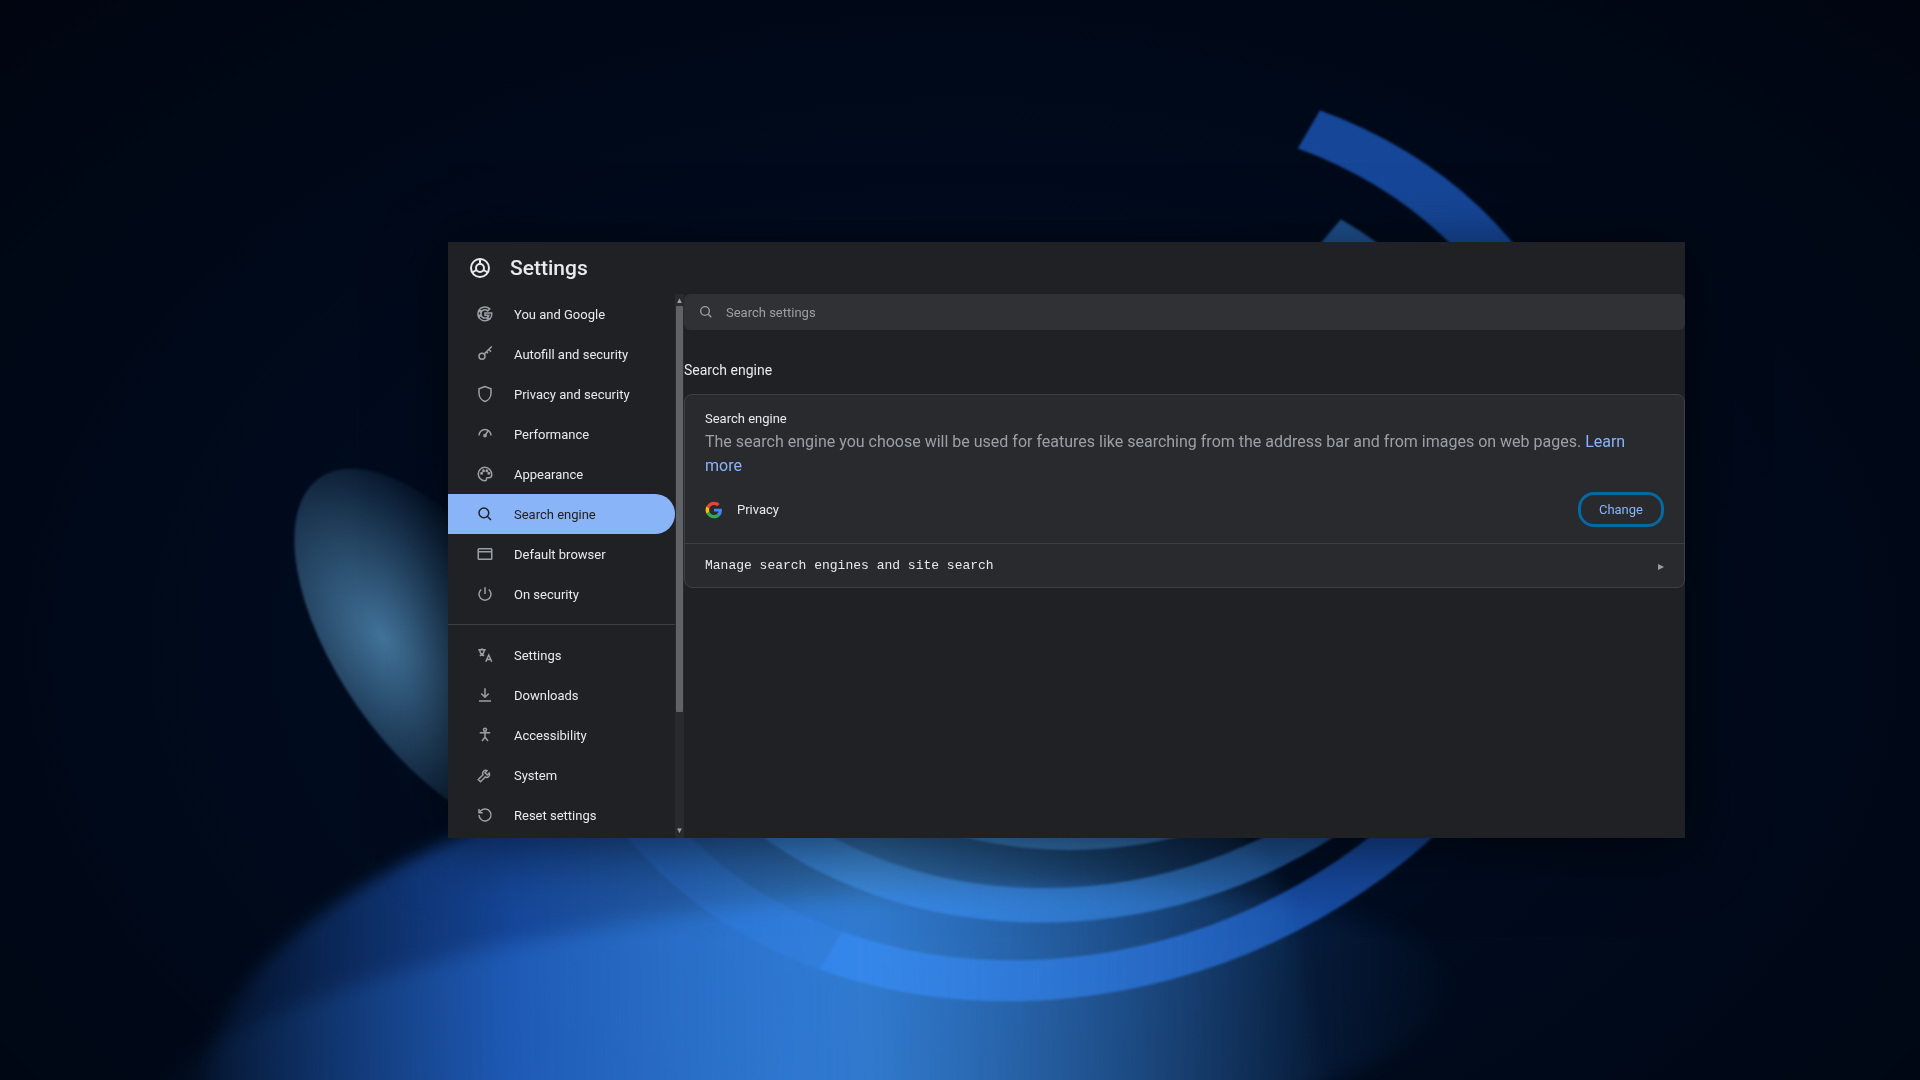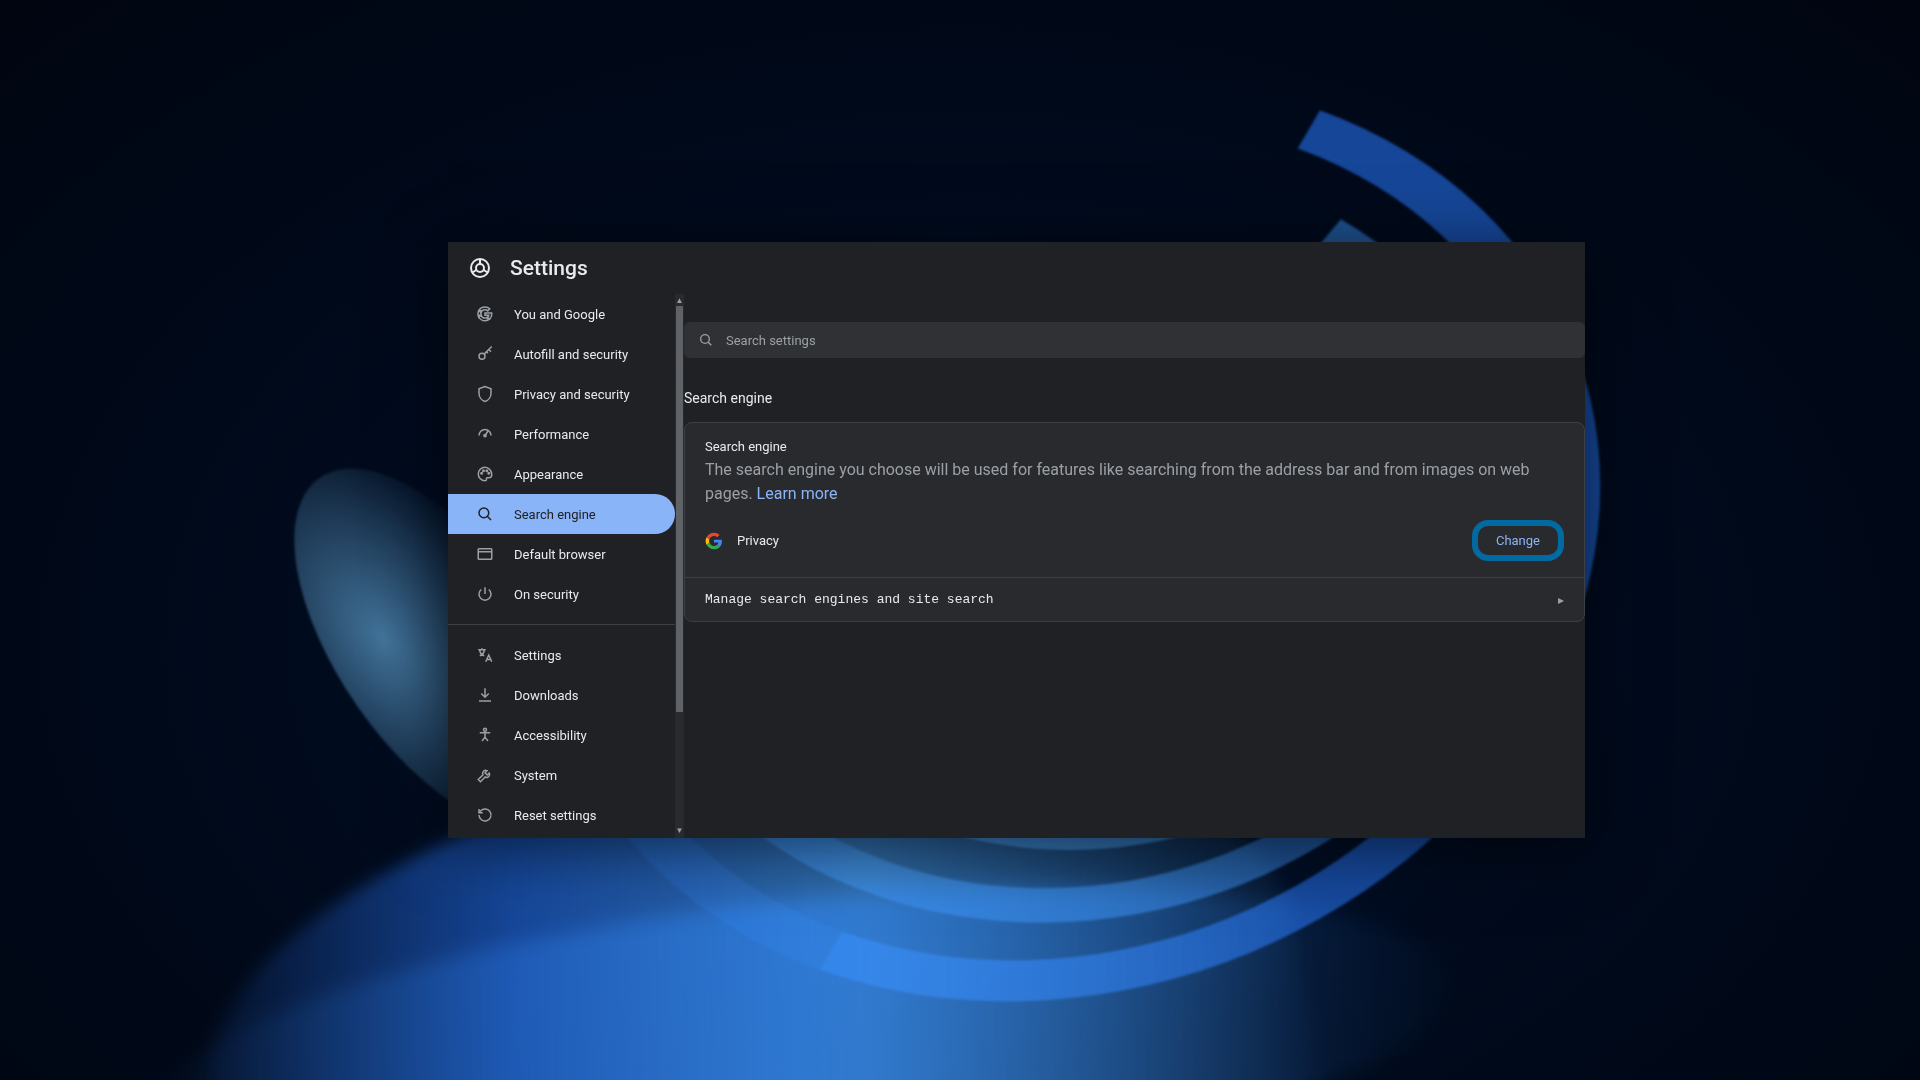--- a/index.html
+++ b/index.html
@@ -31,21 +31,21 @@
     .r3 { width: 620px; height: 620px; left: 760px; top: 230px; border: 28px solid rgba(80,170,255,0.5); transform: rotate(0deg) scaleX(1.2); border-top-color: transparent;}
     .r4 { width: 500px; height: 500px; left: 820px; top: 300px; border: 24px solid rgba(100,190,255,0.45); transform: rotate(10deg) scaleX(1.2); border-top-color: transparent;}
     .r5 { width: 1100px; height: 500px; left: 200px; top: 760px; background: linear-gradient(100deg, rgba(25,90,220,0.0) 0%, rgba(40,120,255,0.55) 30%, rgba(80,170,255,0.6) 60%, rgba(25,90,220,0.0) 100%); border-radius: 50% 50% 0 0; transform: rotate(-10deg); filter: blur(8px);}
     .r6 { width: 200px; height: 420px; left: 340px; top: 440px; background: radial-gradient(ellipse at 30% 40%, rgba(120,200,255,0.55), rgba(30,100,230,0.0) 70%); border-radius: 50%; transform: rotate(-35deg);}
     .r7 { width: 1300px; height: 300px; left: 150px; top: 900px; background: linear-gradient(95deg, rgba(25,90,220,0.0) 0%, rgba(50,140,255,0.5) 50%, rgba(25,90,220,0.0) 100%); border-radius: 50%; transform: rotate(-6deg); filter: blur(10px);}
 
     .settings-window {
       position: absolute;
       left: 448px;
       top: 242px;
-      width: 1137px;
+      width: 1237px;
       height: 596px;
       background: #202124;
       display: flex;
       flex-direction: column;
       box-shadow: 0 10px 60px rgba(0,0,0,0.6);
     }
     .window-header {
       height: 52px;
       display: flex;
       align-items: center;
@@ -143,21 +143,20 @@
     }
 
     .main {
       flex: 1;
       display: flex;
       flex-direction: column;
       min-width: 0;
     }
     .search-row {
       padding: 0 0 18px 0;
-      margin-top: 28px;
     }
     .search-box {
       background: #303134;
       border-radius: 6px;
       height: 36px;
       display: flex;
       align-items: center;
       padding: 0 14px;
       gap: 12px;
     }
@@ -222,21 +221,21 @@
     .g-icon {
       width: 18px;
       height: 18px;
     }
     .g-icon svg{ width:18px; height:18px;}
     .se-name {
       font-size: 13px;
       color: #e8eaed;
     }
     .change-btn {
-      border: 6px solid #0369a1;
+      border: 3px solid #0369a1;
       color: #8ab4f8;
       background: transparent;
       border-radius: 16px;
       padding: 7px 18px;
       font-size: 13px;
       cursor: pointer;
     }
     .manage-row {
       display: flex;
       align-items: center;

